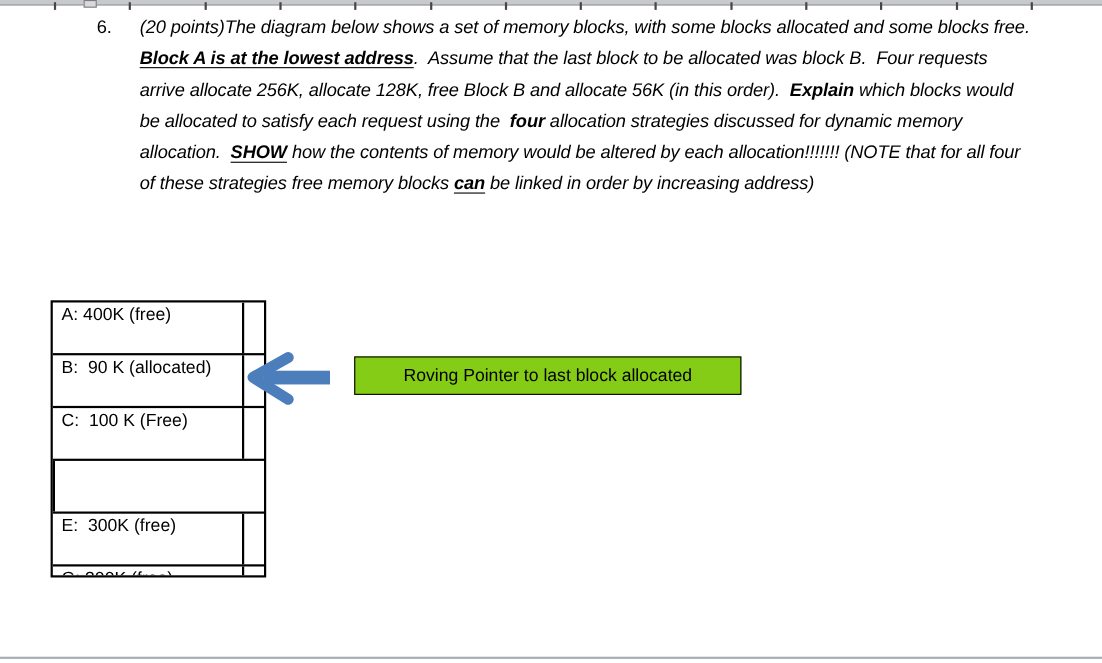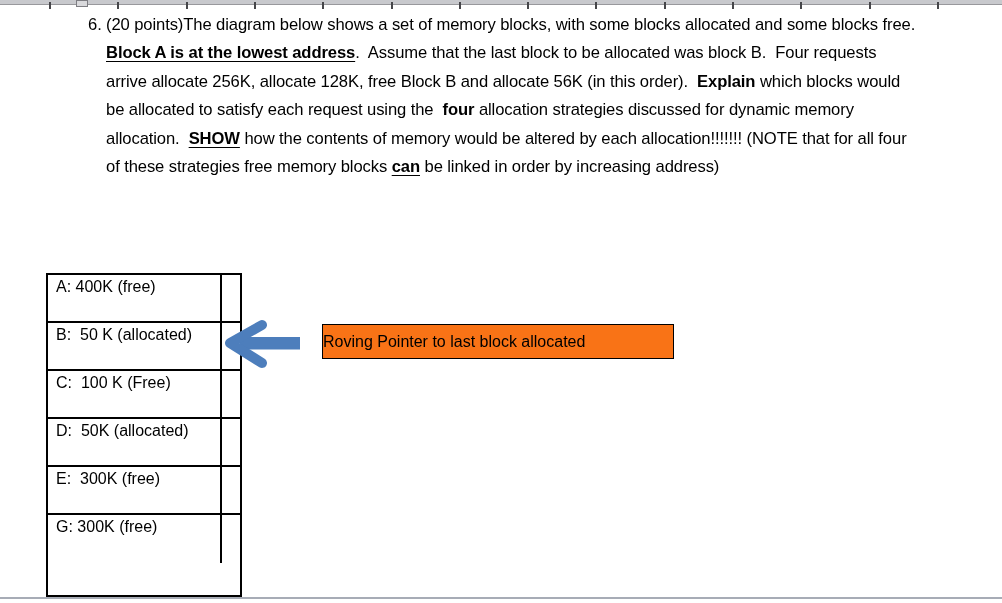--- a/index.html
+++ b/index.html
@@ -22,44 +22,44 @@
     position:absolute; left:76px; top:0; width:12px; height:7px;
     background:#d9d9dc; border:1px solid #7d7d82;
   }
 
   
   .question {
     position:absolute; left:88px; top:11px; width:845px;
     font-size:16.6px; line-height:28.45px; letter-spacing:-0.1px;
   }
   .qnum { position:absolute; left:0; top:0; }
-  .qtext { display:block; margin-left:18px; width:810px; white-space:pre-wrap; }
+  .qtext { display:block; margin-left:39px; width:810px; white-space:pre-wrap;font-style:italic; }
   .seg-normal { }
   .seg-bold { font-weight:bold; }
   .seg-bold-underline { font-weight:bold; text-decoration:underline; text-underline-offset:3px; }
 
   
   .memtable {
-    position:absolute; left:46px; top:273px; width:196px; height:324px;
+    position:absolute; left:46px; top:273px; width:196px; height:252px;
     border:2px solid #000; overflow:hidden; background:#fff;
   }
   .memrow { display:flex; height:48px; border-bottom:2px solid #000; }
   .memrow:last-child { border-bottom:none; }
   .cell-label {
     width:172px; padding:3px 0 0 8px;
     font-size:16px; white-space:pre; overflow:hidden;
   }
   .cell-spare { flex:1; border-left:2px solid #000; }
 
   
   .arrow-svg { position:absolute; left:224px; top:316px; width:88px; height:56px; }
   .pointer-box {
     position:absolute; left:322px; top:324px; width:352px; height:35px;
-    border:1.5px solid #000; background:#f97316;
-    display:flex; align-items:center; justify-content:flex-start;
+    border:1.5px solid #000; background:#84cc16;
+    display:flex; align-items:center; justify-content:center;
     font-size:16px; white-space:pre;
   }
 
   
   .bottom-line { position:absolute; left:0; top:597px; width:1002px; height:2px; background:#a7acb6; }
 </style>
 </head>
 <body>
 
 <div class="ruler">
@@ -84,29 +84,28 @@
   <span class="qnum">6.</span>
   <span class="qtext"><span class="seg-normal">(20 points)The diagram below shows a set of memory blocks, with some blocks allocated and some blocks free. </span><span class="seg-bold-underline">Block A is at the lowest address</span><span class="seg-normal">.  Assume that the last block to be allocated was block B.  Four requests arrive allocate 256K, allocate 128K, free Block B and allocate 56K (in this order).  </span><span class="seg-bold">Explain</span><span class="seg-normal"> which blocks would be allocated to satisfy each request using the  </span><span class="seg-bold">four</span><span class="seg-normal"> allocation strategies discussed for dynamic memory allocation.  </span><span class="seg-bold-underline">SHOW</span><span class="seg-normal"> how the contents of memory would be altered by each allocation!!!!!!! (NOTE that for all four of these strategies free memory blocks </span><span class="seg-bold-underline">can</span><span class="seg-normal"> be linked in order by increasing address)</span></span>
 </div>
 
 <div class="memtable">
     <div class="memrow">
       <div class="cell-label">A: 400K (free)</div>
       <div class="cell-spare"></div>
     </div>
     <div class="memrow">
-      <div class="cell-label">B:  50 K (allocated)</div>
+      <div class="cell-label">B:  90 K (allocated)</div>
       <div class="cell-spare"></div>
     </div>
     <div class="memrow">
       <div class="cell-label">C:  100 K (Free)</div>
       <div class="cell-spare"></div>
     </div>
     <div class="memrow">
-      <div class="cell-label">D:  50K (allocated)</div>
       <div class="cell-spare"></div>
     </div>
     <div class="memrow">
       <div class="cell-label">E:  300K (free)</div>
       <div class="cell-spare"></div>
     </div>
     <div class="memrow">
       <div class="cell-label">G: 300K (free)</div>
       <div class="cell-spare"></div>
     </div>

